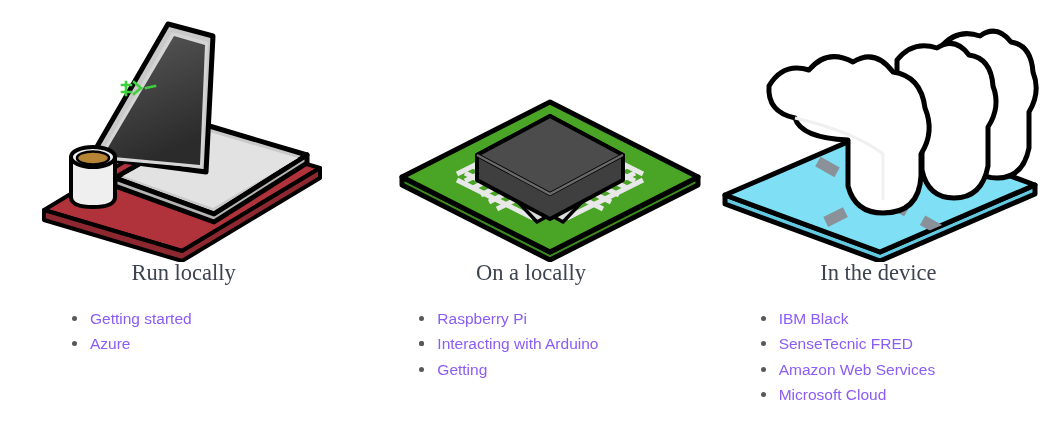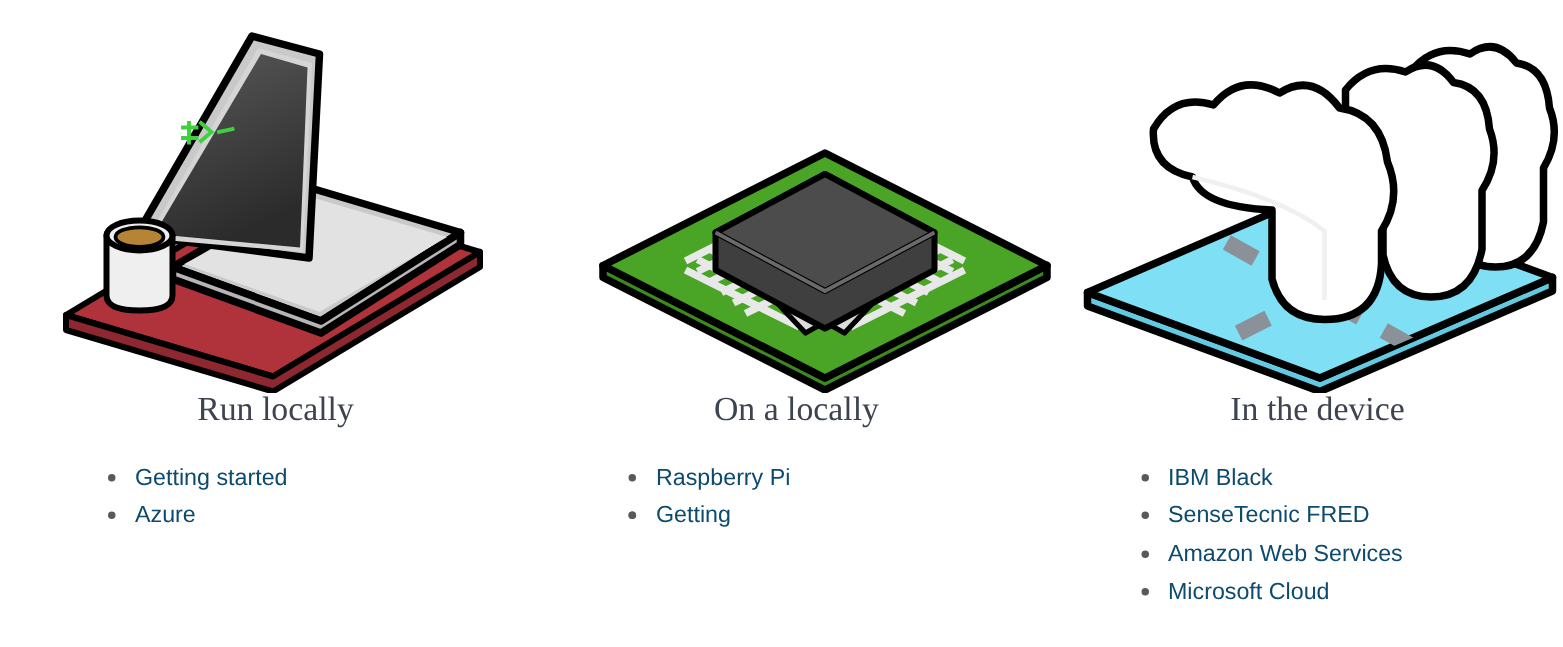--- a/index.html
+++ b/index.html
@@ -65,21 +65,21 @@
   .links li .bullet {
     position: absolute;
     left: 0px;
     top: 10px;
     width: 5px;
     height: 5px;
     border-radius: 50%;
     background: #595959;
   }
   .links a {
-    color: #0c4a6e;
+    color: #8b5cf6;
     text-decoration: none;
     margin-top: 40px;
   }
   .col-0 .links { padding-left: 62px; }
   .col-1 .links { padding-left: 62px; }
   .col-2 .links { padding-left: 56px; }
 </style>
 </head>
 <body>
 
@@ -216,20 +216,24 @@
 
     <h3 class="heading">On a locally</h3>
 
     <ul class="links">
       <li>
         <span class="bullet"></span>
         <a href="#">Raspberry Pi</a>
       </li>
       <li>
         <span class="bullet"></span>
+      </li>
+      <li>
+        <span class="bullet"></span>
+        <a href="#">Interacting with Arduino</a>
       </li>
       <li>
         <span class="bullet"></span>
         <a href="#">Getting</a>
       </li>
     </ul>
   </div>
 
   <div class="col col-2">
     <div class="art">

